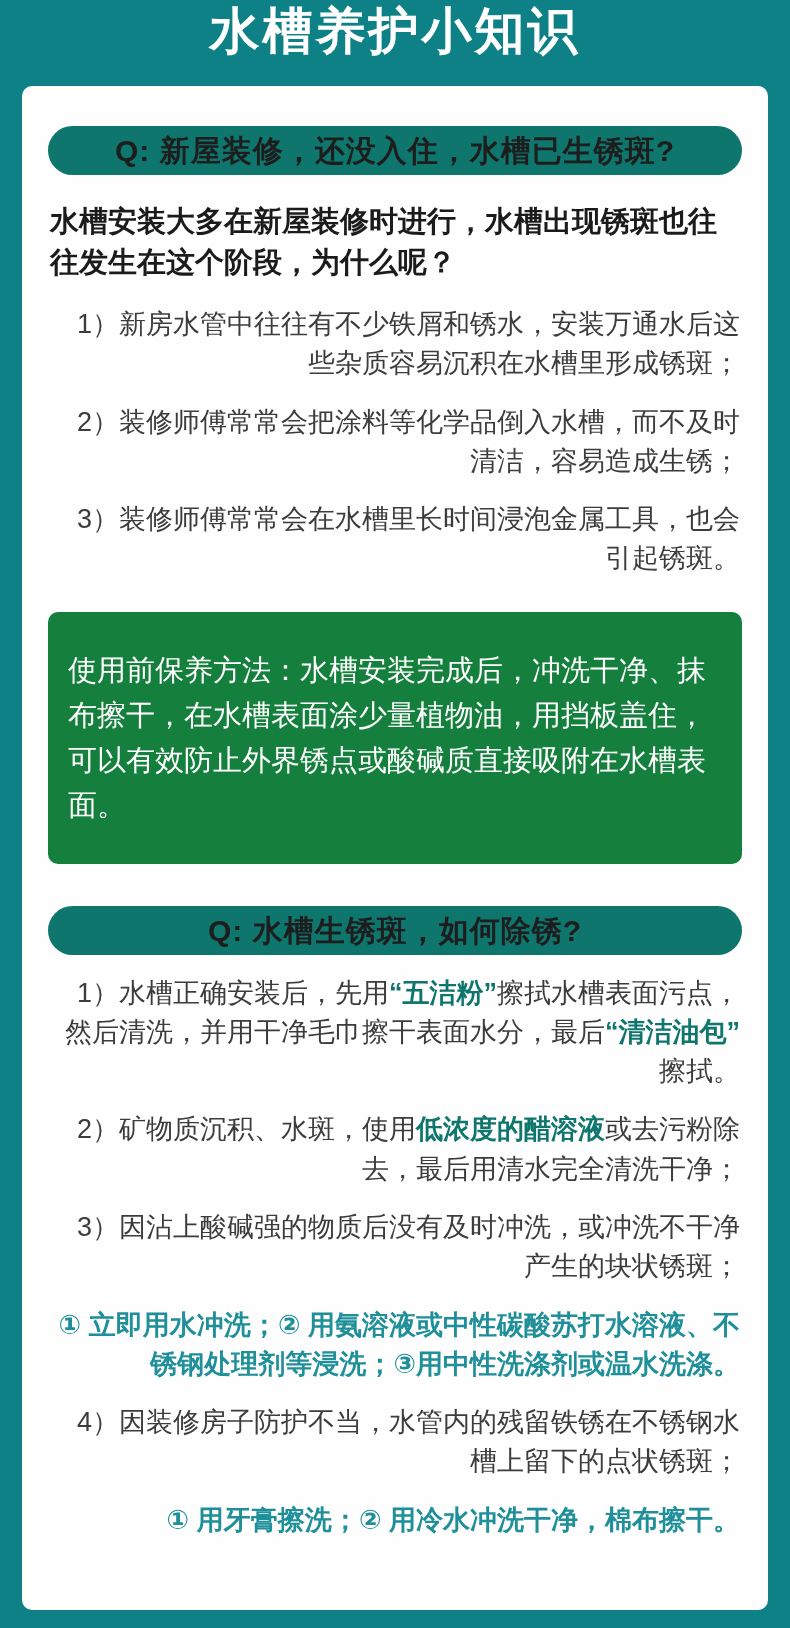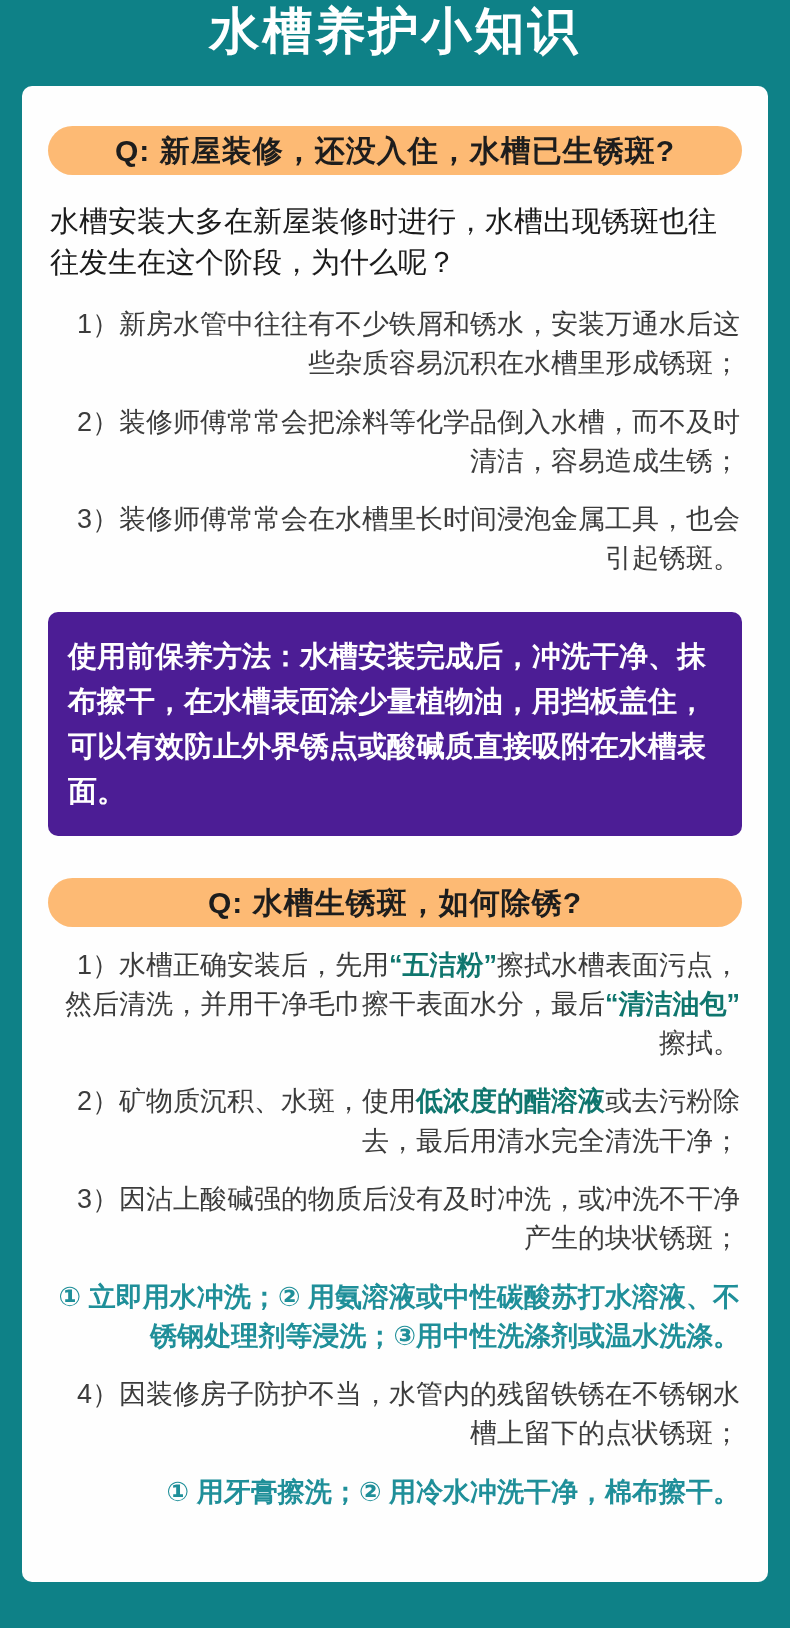--- a/index.html
+++ b/index.html
@@ -24,57 +24,57 @@
   }
   .card {
     margin: 24px 22px 0;
     background: #fefefe;
     border-radius: 10px;
     padding: 40px 26px 50px;
     box-sizing: border-box;
     min-height: 1480px;
   }
   .banner {
-    background: #fdba74;
+    background: #0f766e;
     color: #1d1d1d;
     font-weight: bold;
     text-align: center;
     letter-spacing: 1px;
   }
   .banner.pill {
     border-radius: 25px;
     font-size: 30px;
     line-height: 33px;
     padding: 8px 12px;
   }
   .lead {
     font-size: 29px;
-    font-weight: normal;
+    font-weight: bold;
     color: #1b1b1b;
     line-height: 1.42;
     margin: 26px 2px 22px;
   }
   .item {
     font-size: 27px;
     color: #3c3c3c;
     line-height: 1.45;
     margin: 19px 2px;
     text-align: right;
   }
   .item.follow {
     margin-top: 20px;
   }
   .tip-box {
-    background: #4c1d95;
+    background: #15803d;
     color: #ffffff;
-    font-weight: bold;
+    font-weight: normal;
     font-size: 29px;
     line-height: 1.55;
     border-radius: 10px;
-    padding: 22px 20px;
+    padding: 36px 20px;
     margin: 34px 0 0;
   }
   .banner-q2 {
     margin-top: 42px;
   }
   .teal-strong {
     color: #1F8F99;
     font-weight: bold;
   }
   .seg-b {

